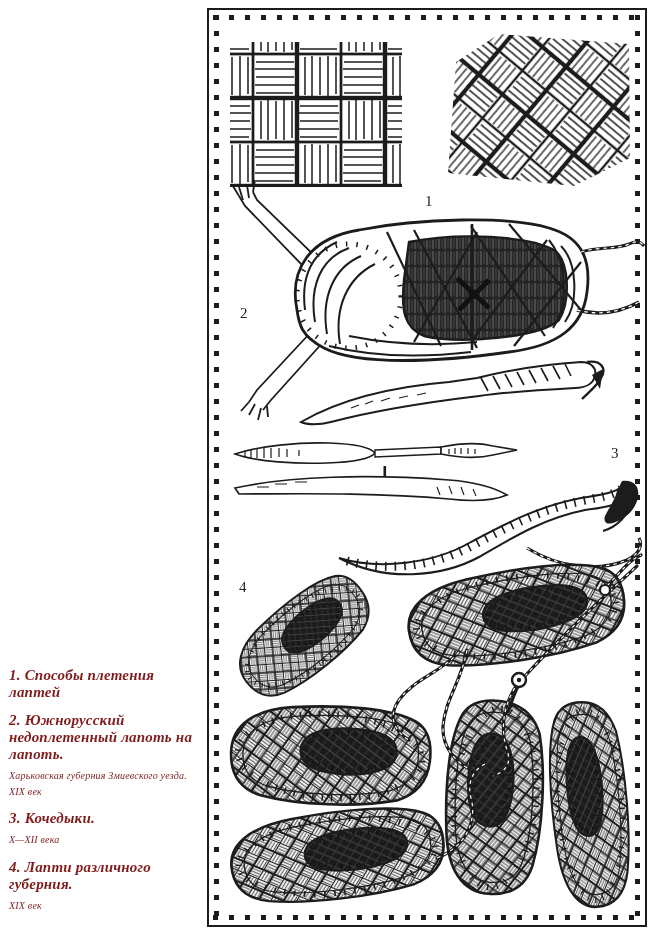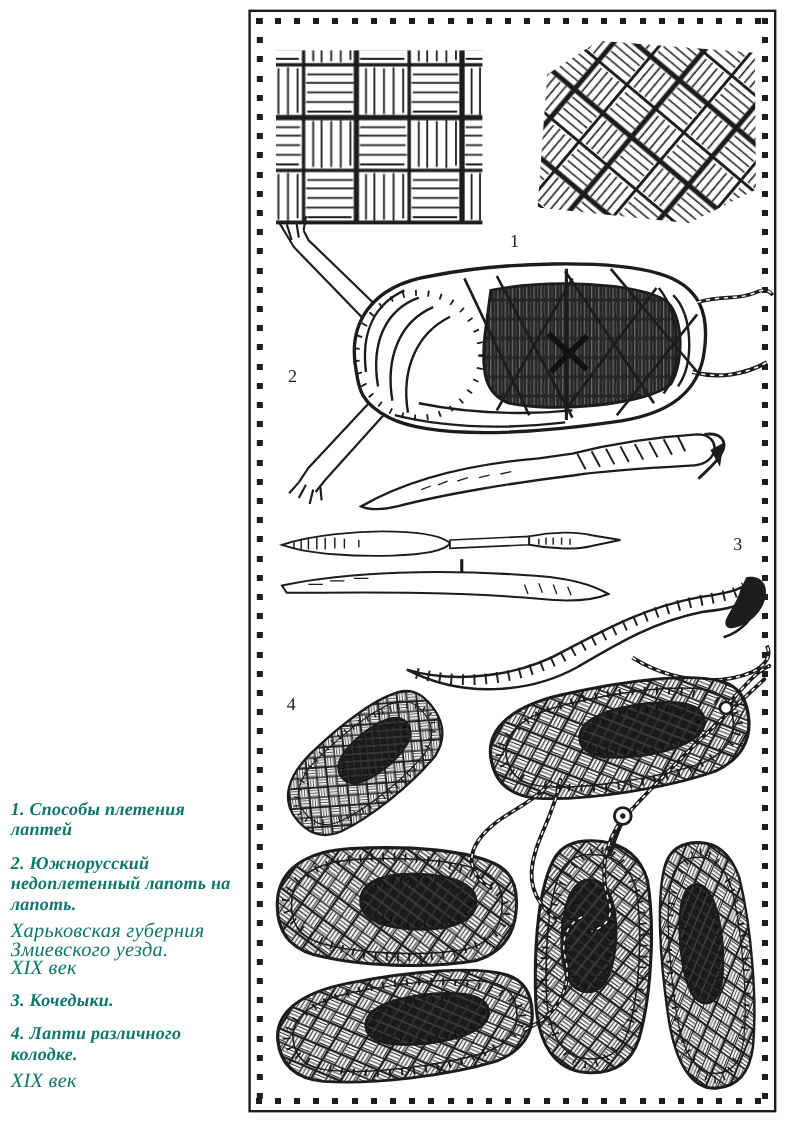--- a/index.html
+++ b/index.html
@@ -4,31 +4,31 @@
 <style>
   html,body{margin:0;padding:0;}
   body{
     width:656px;height:947px;position:relative;overflow:hidden;
     background:#ffffff;color:#1c1c1c;
     font-family:"Liberation Serif", serif;
   }
   
   .captions{
     position:absolute;left:9px;top:667px;width:186px;
-    color:#0f766e;
+    color:#7f1d1d;
   }
   .cap-item{
     margin-bottom:11px;
     font-style:italic;font-weight:700;
     font-size:15px;line-height:17px;letter-spacing:.2px;
   }
   .cap-num{margin-right:4px;}
   .cap-details{margin-top:5px;}
   .cap-detail{
-    font-weight:400;font-size:17px;line-height:15.5px;letter-spacing:.2px;
+    font-weight:400;font-size:10px;line-height:15.5px;letter-spacing:.2px;
   }
   
   .panel{
     position:absolute;left:207px;top:8px;width:436px;height:915px;
     border:2px solid #1c1c1c;background:#fff;
   }
   .dots{position:absolute;pointer-events:none;}
   .dots.h{left:4px;right:4px;height:5px;
     background-image:repeating-linear-gradient(90deg,#1c1c1c 0 5px,transparent 5px 16px);}
   .dots.top{top:5px}
@@ -53,24 +53,27 @@
   <div class="cap-item">
     <span class="cap-num">2.</span><span>Южнорусский недоплетенный лапоть на лапоть.</span>
     <div class="cap-details">
       <div class="cap-detail">Харьковская губерния Змиевского уезда.</div>
       <div class="cap-detail">XIX век</div>
     </div>
   </div>
 
   <div class="cap-item">
     <span class="cap-num">3.</span><span>Кочедыки.</span>
-  </div>
-
-  <div class="cap-item">
-    <span class="cap-num">4.</span><span>Лапти различного колодке.</span>
+    <div class="cap-details">
+      <div class="cap-detail">X—XII века</div>
+    </div>
+  </div>
+
+  <div class="cap-item">
+    <span class="cap-num">4.</span><span>Лапти различного губерния.</span>
     <div class="cap-details">
       <div class="cap-detail">XIX век</div>
     </div>
   </div>
 
 </div>
 
 <div class="panel">
   <div class="dots h top"></div>
   <div class="dots h bottom"></div>

